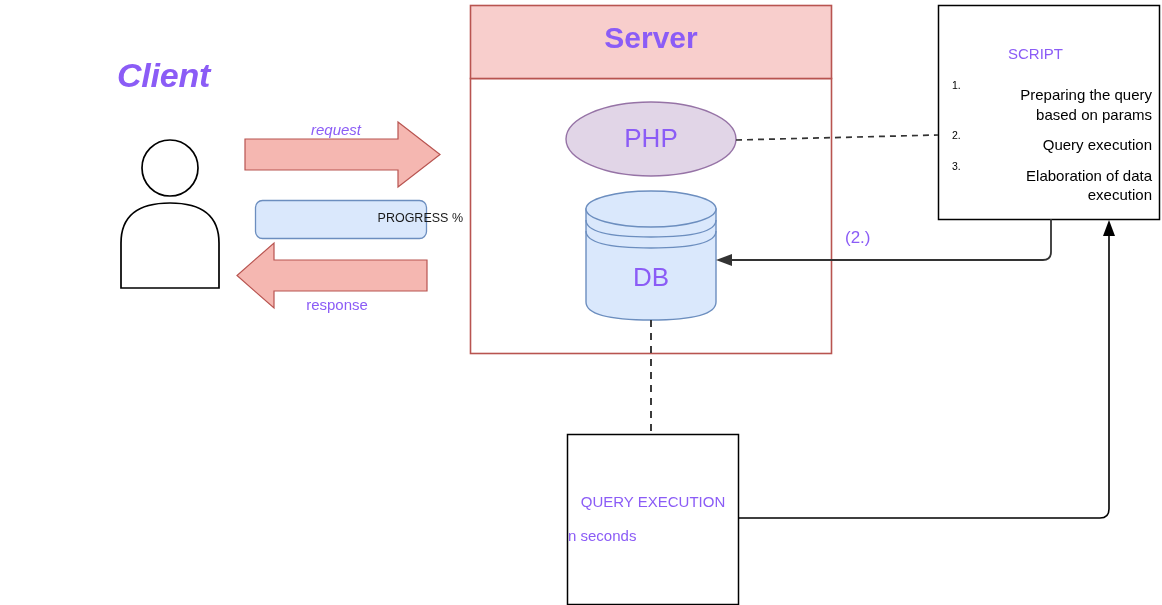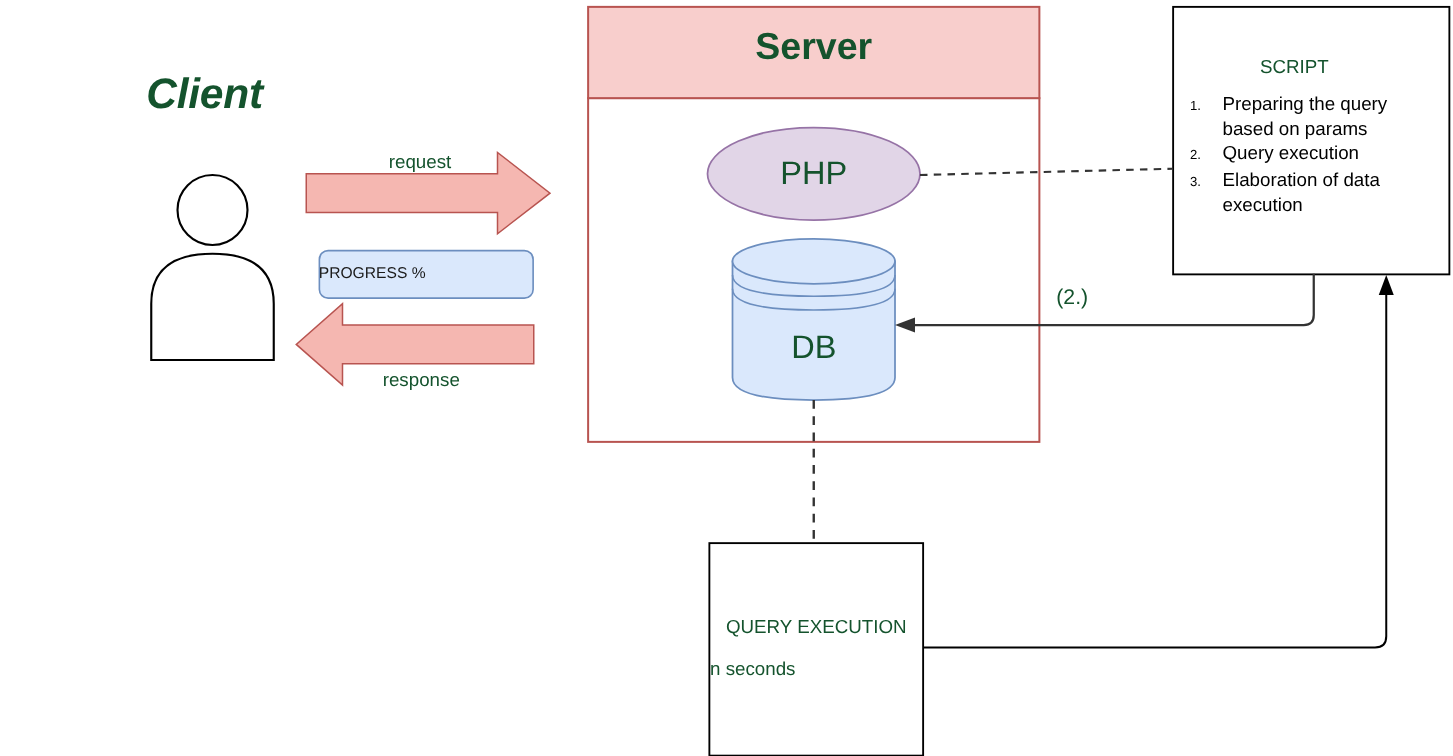--- a/index.html
+++ b/index.html
@@ -19,21 +19,21 @@
   }
   #vec {
     position: absolute;
     left: 0;
     top: 0;
     width: 1162px;
     height: 605px;
   }
   .lbl {
     position: absolute;
-    color: #14532d;
+    color: #8b5cf6;
     white-space: pre;
   }
 
   
   #client-title {
     left: 117px;
     top: 56px;
     font-size: 34px;
     font-weight: bold;
     letter-spacing: -0.2px;
@@ -66,35 +66,37 @@
     font-size: 26px;
   }
 
   
   #request-label {
     left: 245px;
     top: 121px;
     width: 182px;
     text-align: center;
     font-size: 15px;
+    font-style: italic;
   }
   #response-label {
     left: 246px;
     top: 296px;
     width: 182px;
     text-align: center;
     font-size: 15px;
   }
   #progress-label {
     left: 255px;
     top: 211px;
     width: 172px;
-    text-align: left;
+    text-align: right;
     font-size: 12.5px;
     color: #1a1a1a;
+    padding-left: 36px;
   }
   #step2-label {
     left: 845px;
     top: 228px;
     font-size: 17px;
   }
 
   
   #script-title {
     left: 938px;
@@ -117,21 +119,22 @@
   }
   .script-num {
     width: 26px;
     flex: 0 0 26px;
     font-size: 10.5px;
     line-height: 22px;
     text-align: left;
   }
   .script-txt {
     flex: 1 1 auto;
-    text-align: left;
+    text-align: right;
+    margin-top: 11px;
   }
 
   
   #qexec-title {
     left: 568px;
     top: 493px;
     width: 170px;
     text-align: center;
     font-size: 15px;
   }

